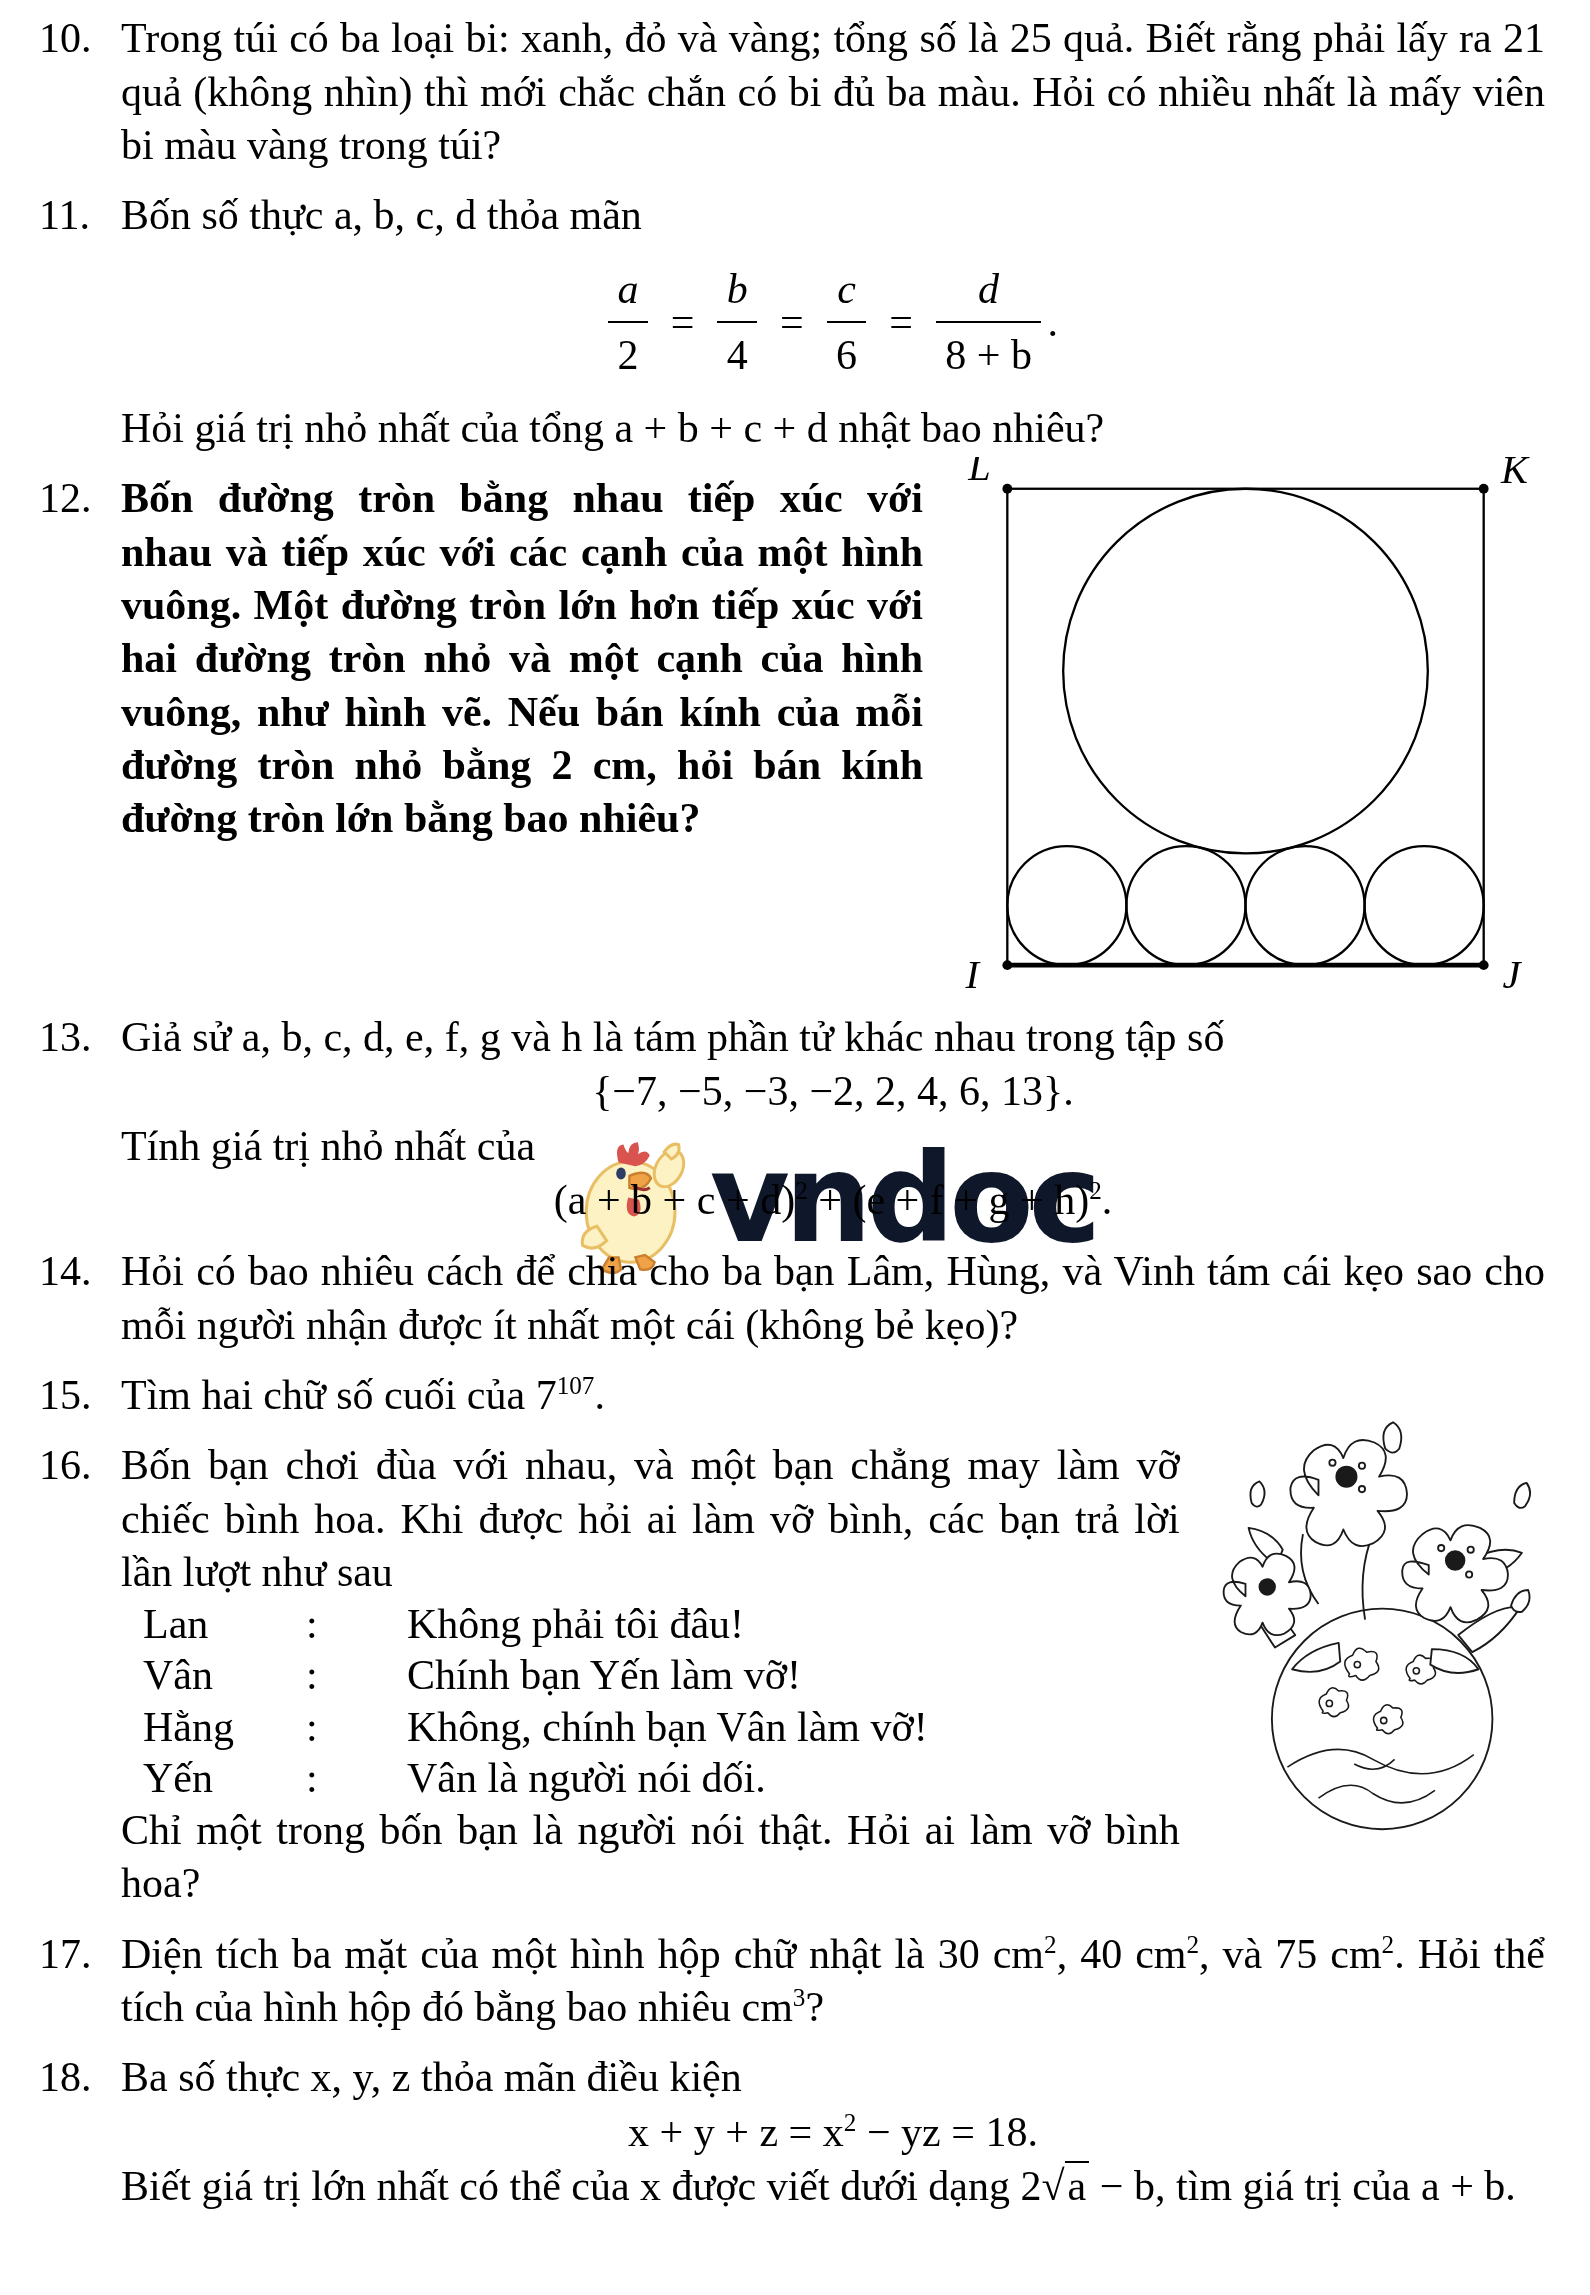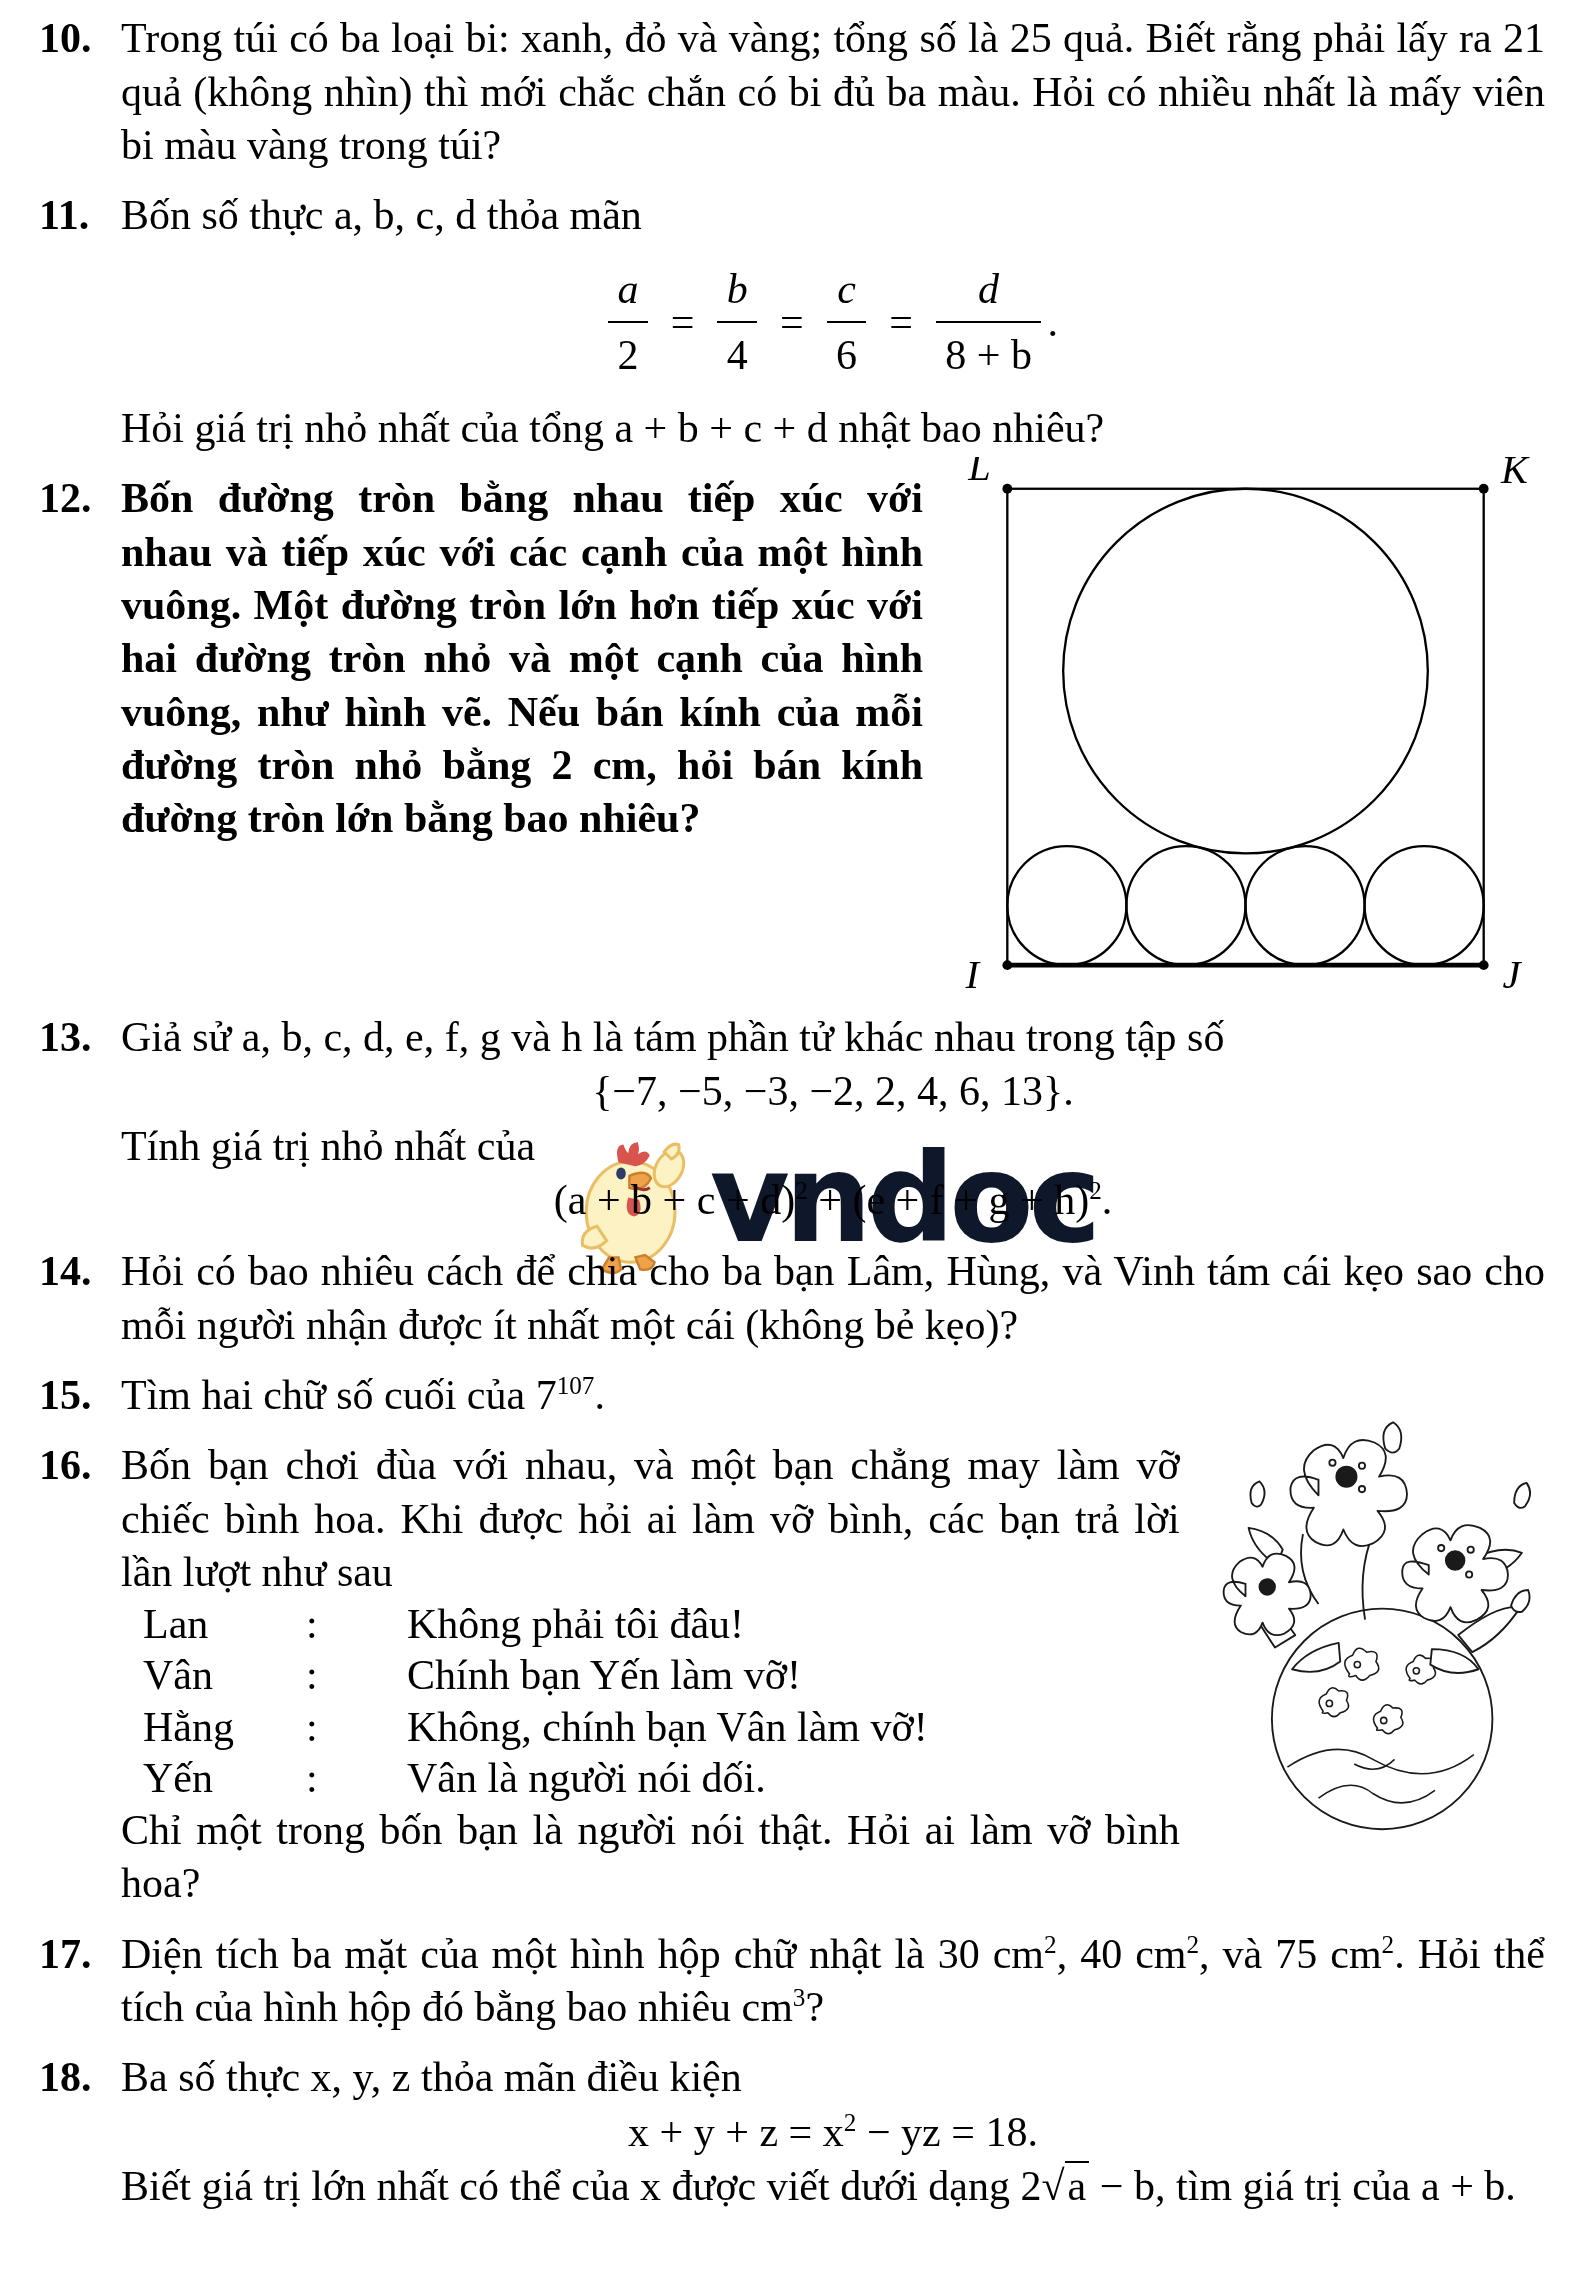--- a/index.html
+++ b/index.html
@@ -8,21 +8,21 @@
     width:1590px;height:2295px;
     background:#ffffff;color:#000;
     font-family:"Liberation Serif","DejaVu Serif",serif;
     font-size:42px;line-height:1.27;
     overflow:hidden;
     box-sizing:border-box;
     padding:12.4px 45px 0 0;
   }
   .content{position:relative;z-index:1;}
   .item{position:relative;padding-left:121px;margin-bottom:17px;display:flow-root;}
-  .num{position:absolute;left:39px;top:0;font-weight:700;}
+  .num{position:absolute;left:39px;top:0;font-weight:400;}
   .ptext{text-align:justify;}
   .it{}
   sup{font-size:60%;line-height:0;}
   
   .displayeq{display:flex;justify-content:center;align-items:center;margin:20px 0 20px 0;}
   .frac{display:inline-flex;flex-direction:column;align-items:center;text-align:center;}
   .fnum{font-style:italic;padding:0 9.3px 5.4px;}
   .fden{border-top:2.7px solid #000;padding:5.4px 9.3px 0;}
   .eqsign{margin:0 23px;}
   .eqperiod{margin-left:6.2px;}

